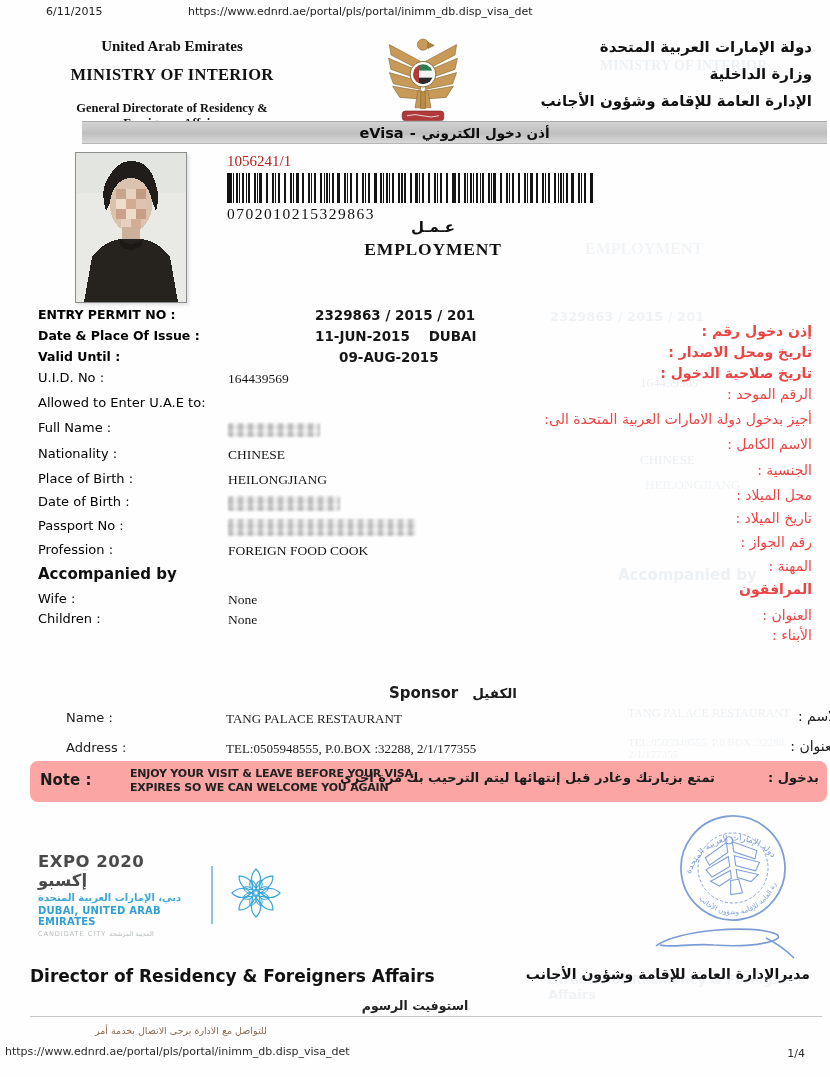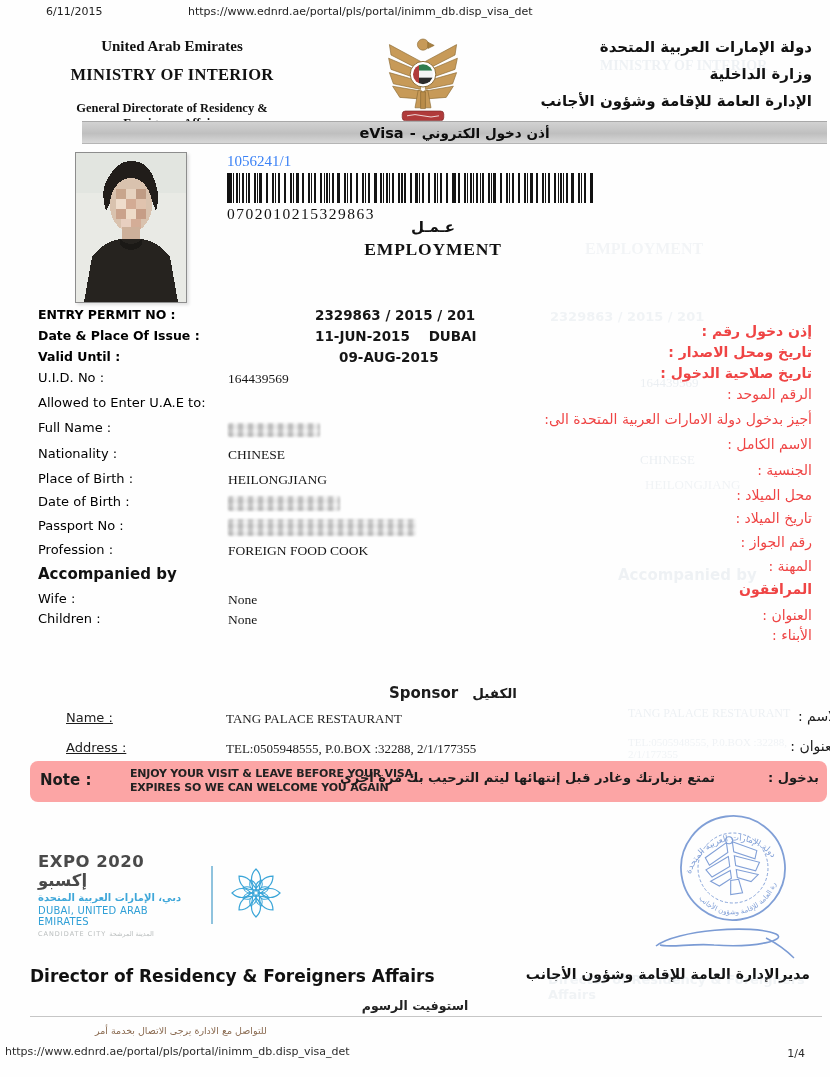--- a/index.html
+++ b/index.html
@@ -32,21 +32,21 @@
     border-top:1px solid #a8a8a8;border-bottom:1px solid #b5b5b5;}
   .banner .en{font-size:14.5px;font-weight:bold;color:#0d0d0d;}
   .banner .ar{font-size:13.5px;font-weight:bold;color:#0d0d0d;}
 
   
   .photo{left:75px;top:152px;width:110px;height:149px;border:1px solid #8d8d8d;
     box-shadow:2px 2px 3px rgba(0,0,0,.12);background:#e9eae5;}
 
   
   .bc-wrap{left:227px;top:153px;width:370px;}
-  .bc-serial{font-size:15px;font-family:"Liberation Serif",serif;color:#3b82f6;}
+  .bc-serial{font-size:15px;font-family:"Liberation Serif",serif;color:#b91c1c;}
   .barcode{margin-top:3px;width:360px;height:30px;background-color:#fff;
     background-image:
       repeating-linear-gradient(90deg,#151515 0 2px,transparent 2px 6px),
       repeating-linear-gradient(90deg,#151515 0 1px,transparent 1px 9px),
       repeating-linear-gradient(90deg,transparent 0 3px,#151515 3px 4px,transparent 4px 13px);
     border-left:3px solid #111;border-right:3px solid #111;}
   .bc-number{margin-top:2px;font-size:15.5px;letter-spacing:1.5px;font-family:"Liberation Serif",serif;color:#111;}
 
   
   .vtype{left:308px;top:218px;width:250px;text-align:center;}
@@ -74,37 +74,37 @@
       repeating-linear-gradient(0deg,rgba(190,190,190,.5) 0 4px,rgba(245,245,245,.6) 4px 8px);
     filter:blur(1.3px);vertical-align:middle;}
   .w90{width:92px;} .w110{width:112px;height:15px;} .w185{width:188px;height:17px;}
 
   
   .sponsor{left:38px;top:684px;width:774px;margin-left:28px;}
   .sp-head{display:flex;justify-content:center;align-items:baseline;gap:14px;}
   .sp-title{font-size:15px;font-weight:bold;}
   .sp-title-ar{font-size:13.5px;font-weight:bold;direction:rtl;}
   .sp-row{position:relative;height:30px;}
-  .sp-row .lb{position:absolute;left:0;top:8px;font-size:13px;text-decoration:underline;}
+  .sp-row .lb{position:absolute;left:0;top:8px;font-size:13px;}
   .sp-row .val{position:absolute;left:160px;top:9px;font-size:13px;font-family:"Liberation Serif",serif;}
   .sp-row .arb{position:absolute;right:0;top:6px;font-size:14px;direction:rtl;}
 
   
   .note{left:30px;top:761px;right:3px;height:41px;background:#fca5a5;border-radius:8px;}
   .note .lbl{position:absolute;left:10px;top:10px;font-size:15px;font-weight:bold;}
   .note .txt{position:absolute;left:100px;top:6px;font-size:11px;font-weight:bold;letter-spacing:-.2px;line-height:14px;color:#222;}
   .note .arv{position:absolute;right:112px;top:9px;font-size:13px;font-weight:bold;direction:rtl;}
   .note .arl{position:absolute;right:8px;top:9px;font-size:13px;font-weight:bold;direction:rtl;}
 
   
   .expo{left:38px;top:852px;display:flex;align-items:center;gap:13px;}
   .expo-txt{width:160px;}
   .expo-l1{font-size:16.5px;font-weight:bold;color:#4a4a4a;letter-spacing:.5px;}
   .expo-l2{font-size:10px;font-weight:bold;color:#3fa7d9;direction:rtl;text-align:left;margin-top:2px;}
-  .expo-l3{font-size:10px;font-weight:normal;color:#2f9fd6;margin-top:2px;letter-spacing:.2px;}
+  .expo-l3{font-size:10px;font-weight:bold;color:#2f9fd6;margin-top:2px;letter-spacing:.2px;}
   .expo-l4{font-size:6.5px;color:#b9bdbd;margin-top:3px;letter-spacing:1px;}
   .expo-div{width:2px;height:58px;background:#8fc3de;}
 
   
   .stamp{left:648px;top:808px;opacity:.85;}
   .sig{left:648px;top:918px;}
 
   
   .dir-en{left:30px;top:966px;font-size:17px;font-weight:bold;color:#111;}
   .dir-ar{right:20px;top:966px;font-size:14px;font-weight:bold;direction:rtl;color:#111;}

